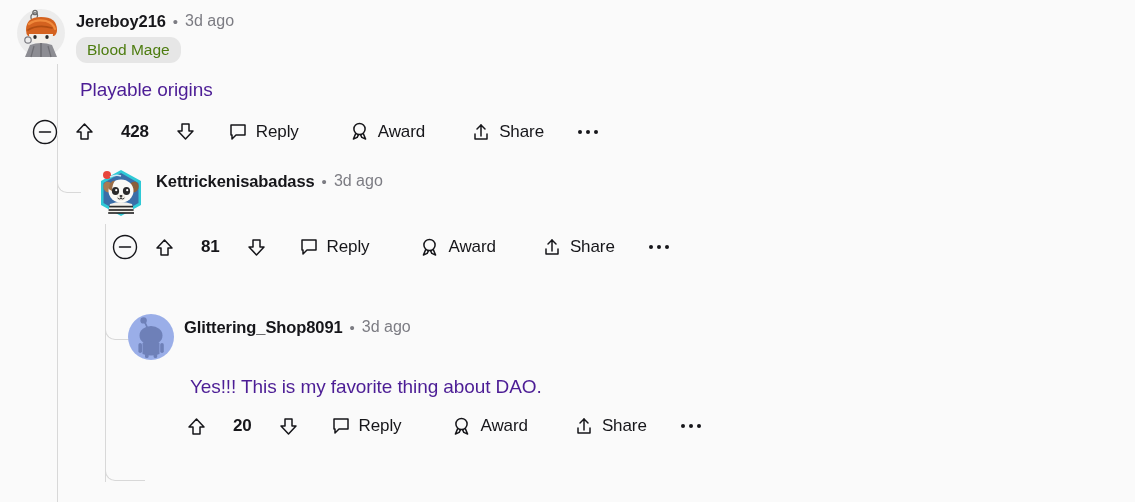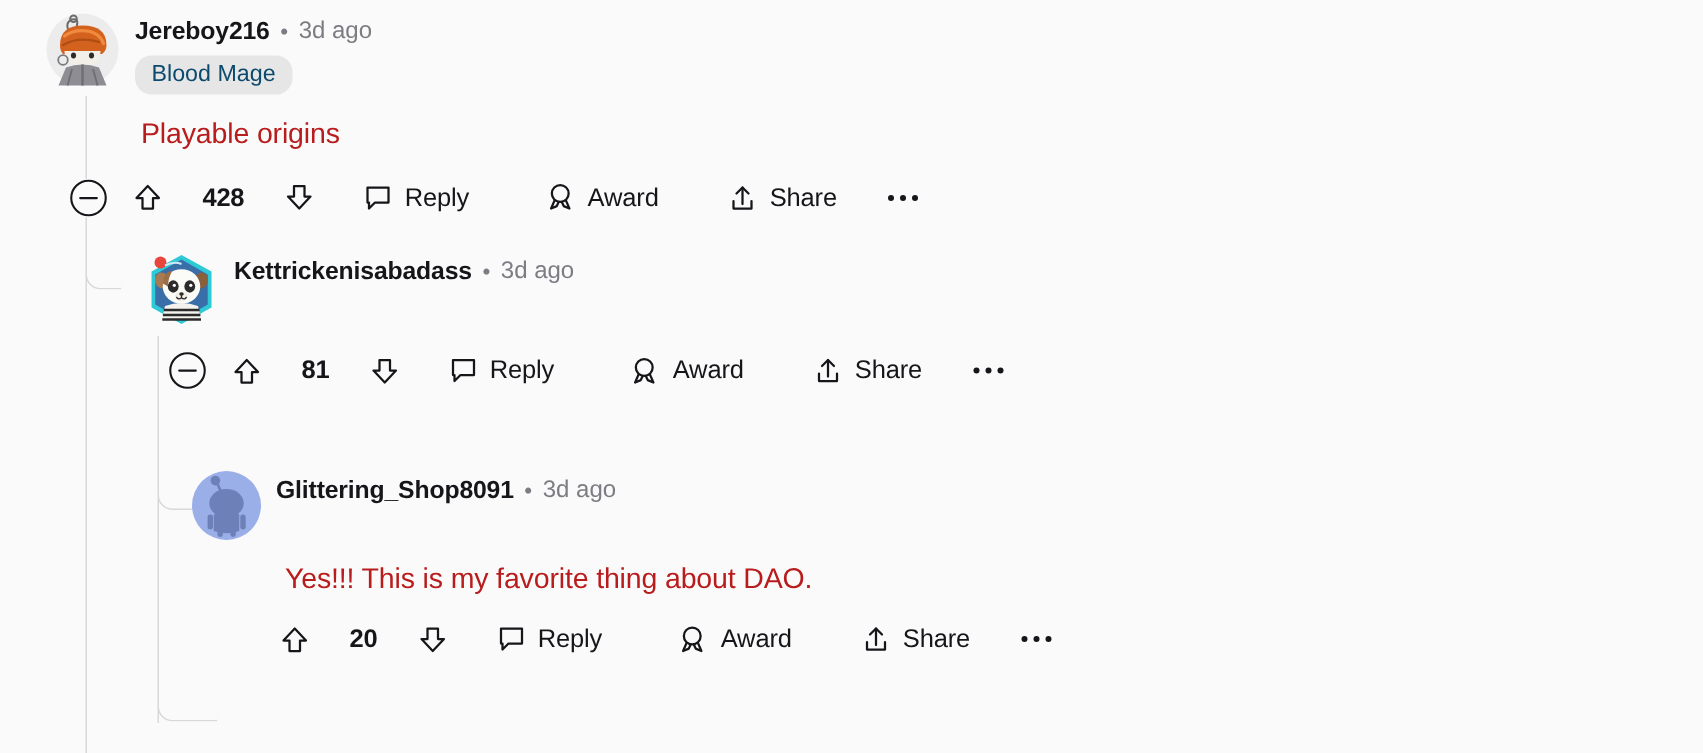--- a/index.html
+++ b/index.html
@@ -15,21 +15,21 @@
   .thread {
     position: relative;
     width: 1135px;
     height: 502px;
     background: #fafafa;
   }
 
   
   .comment { position: relative; }
 
-  #comment-l1 { position: absolute; left: 30px;  top: 8px;  width: 1100px; }
+  #comment-l1 { position: absolute; left: 16px;  top: 8px;  width: 1100px; }
   #comment-l2 { position: absolute; left: 96px;  top: 168px; width: 1050px; }
   #comment-l3 { position: absolute; left: 128px; top: 314px; width: 1000px; }
 
   
   .thread-line {
     position: absolute;
     width: 1px;
     background: #d8d8d8;
   }
   #thread-line-l1 { left: 57px;  top: 64px;  height: 438px; }
@@ -94,28 +94,28 @@
     color: #7c7c83;
   }
 
   .flair {
     display: inline-block;
     margin-top: 7px;
     padding: 3px 11px 4px;
     background: #e6e6e6;
     border-radius: 11px;
     font-size: 15.5px;
-    color: #0c4a6e;
+    color: #4d7c0f;
     line-height: 1.25;
   }
 
   
   .comment-body {
     font-size: 19px;
-    color: #b91c1c;
+    color: #4c1d95;
     line-height: 1.35;
     letter-spacing: -0.1px;
   }
   #body-l1 { margin-left: 64px; margin-top: 14px; }
   #body-l2 { margin-left: 64px; margin-top: 14px; }
   #body-l3 { margin-left: 62px; margin-top: 14px; }
 
   
   .actions {
     display: flex;

